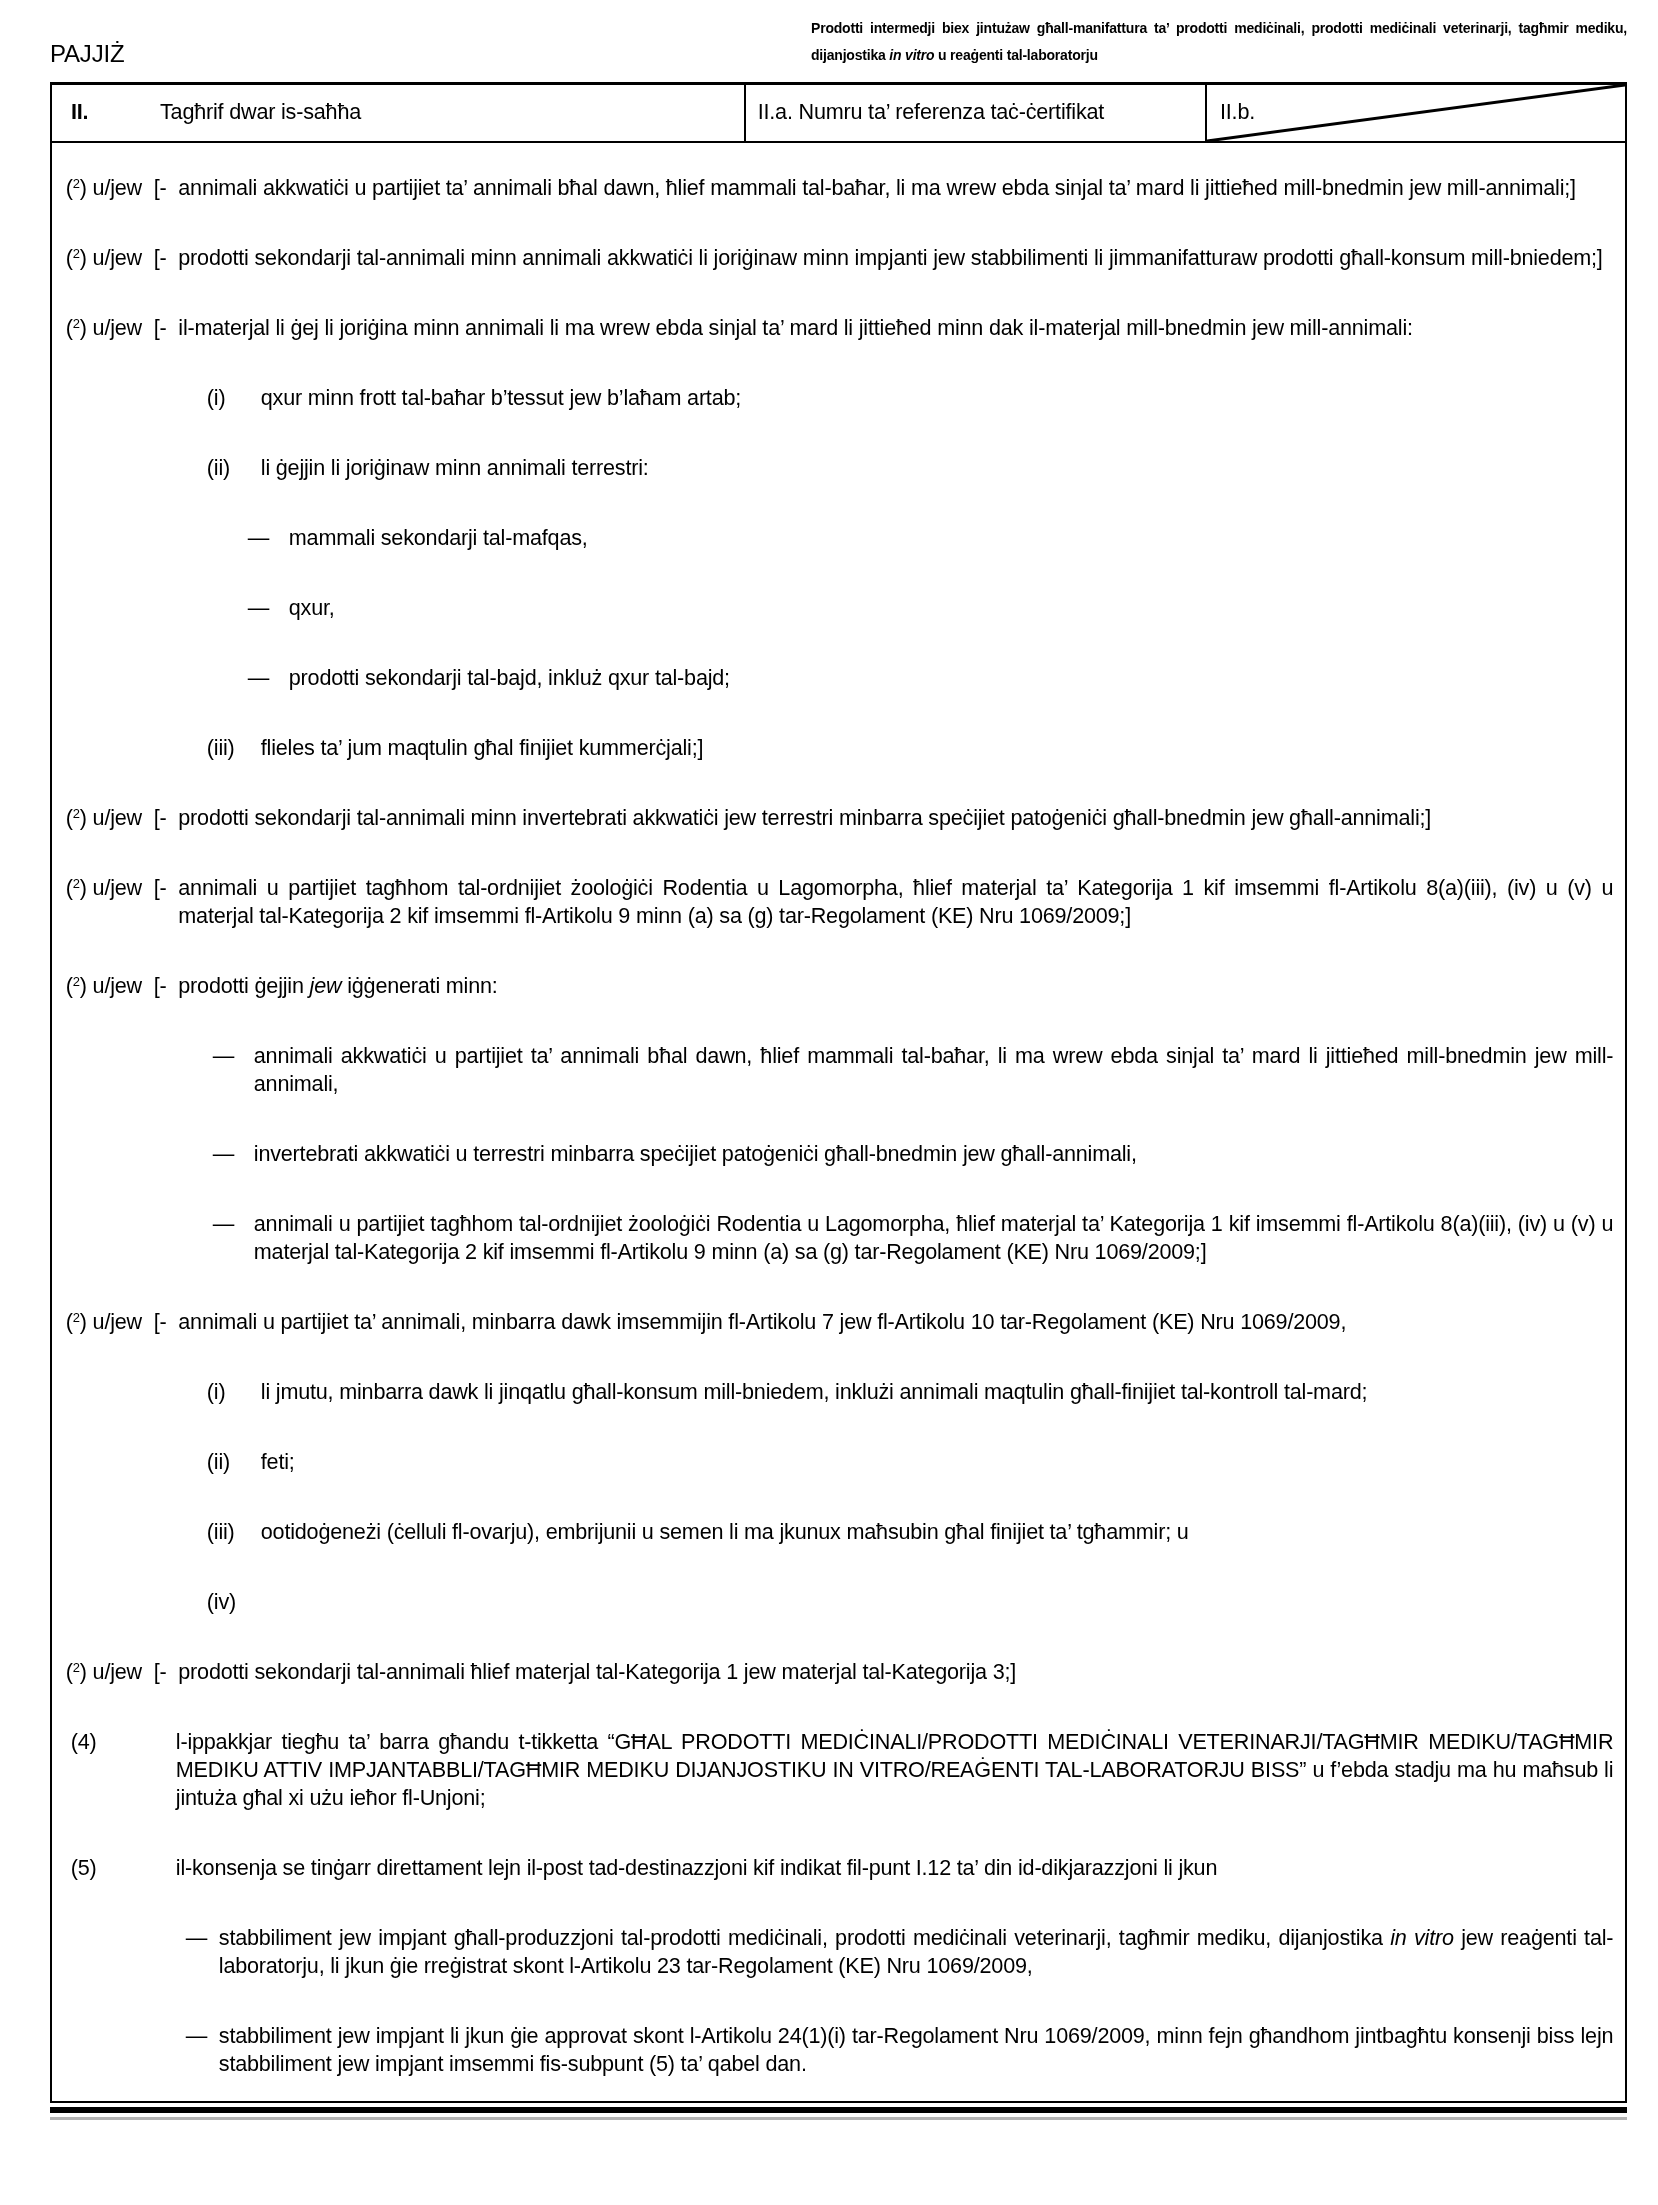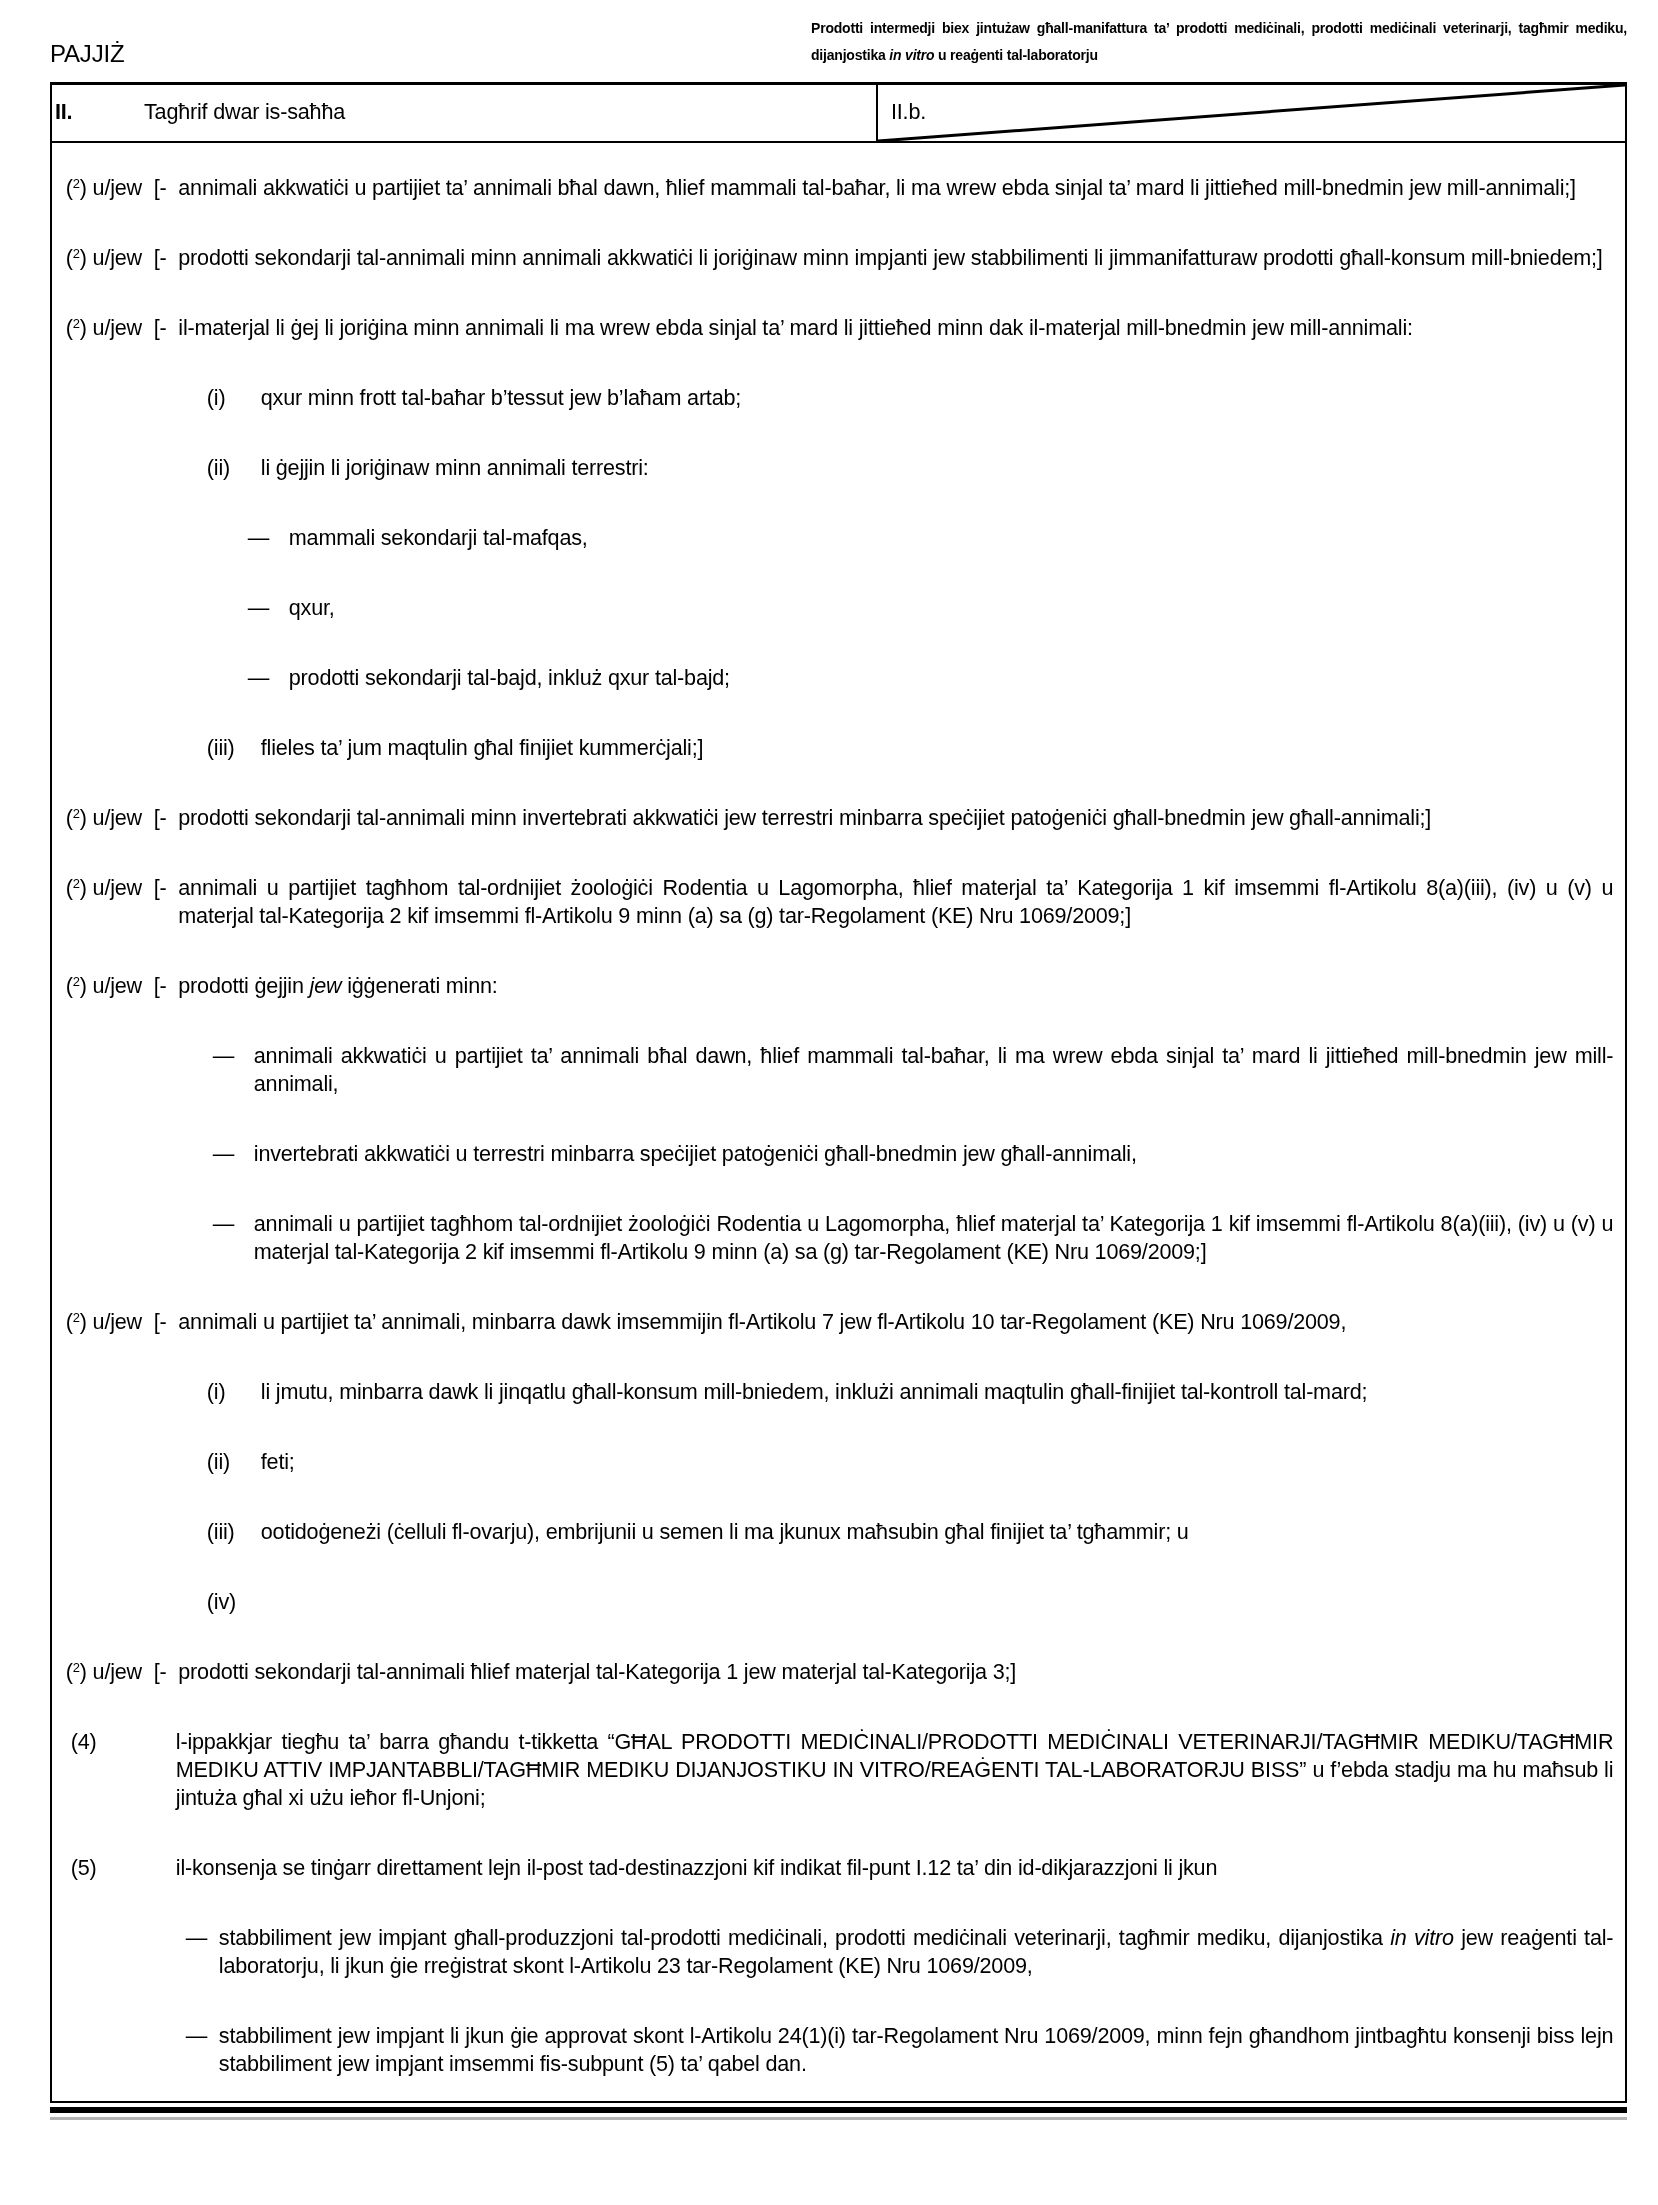--- a/index.html
+++ b/index.html
@@ -32,21 +32,21 @@
   }
   .title i, .txt i { font-style: italic; }
 
   
   .cert-table {
     border: 2.3px solid #000;
     border-top-width: 3.5px;
   }
   .thead { display: flex; border-bottom: 2.3px solid #000; height: 58px; box-sizing: border-box; }
   .th { box-sizing: border-box; padding-top: 13px; }
-  .th1 { width: 826px; border-right: 2.3px solid #000; display: flex; padding-left: 3px; }
+  .th1 { width: 694px; border-right: 2.3px solid #000; display: flex; padding-left: 19px; }
   .th1 .roman-num { flex: none; width: 89px; font-weight: bold; }
   .th1 .hlabel { font-weight: normal; }
   .th2 { width: 461px; border-right: 2.3px solid #000; padding-left: 11.7px; padding-right: 4.7px; }
   .th3 { flex: 1; position: relative; padding-left: 13px; }
   .th3 svg { position: absolute; left: 0; top: 0; width: 100%; height: 100%; display: block; }
 
   
   .tbody { padding: 14.6px 11.7px 23px 5.8px; }
   .p { display: flex; margin-top: 42px; }
   .tbody .p:first-child { margin-top: 16.3px; }
@@ -83,20 +83,21 @@
     <div class="country">PAJJIŻ</div>
     <div class="title"><span>Prodotti intermedji biex jintużaw għall-manifattura ta’ prodotti mediċinali, prodotti mediċinali veterinarji, tagħmir mediku, dijanjostika </span><i>in vitro</i><span> u reaġenti tal-laboratorju</span></div>
   </div>
 
   <div class="cert-table">
     <div class="thead">
       <div class="th th1">
         <span class="roman-num">II.</span>
         <span class="hlabel">Tagħrif dwar is-saħħa</span>
       </div>
+      <div class="th th2">II.a. Numru ta’ referenza taċ-ċertifikat</div>
       <div class="th th3">
         <svg viewBox="0 0 100 100" preserveAspectRatio="none" aria-hidden="true">
           <line x1="0" y1="100" x2="100" y2="0" stroke="#000" stroke-width="3" vector-effect="non-scaling-stroke"></line>
         </svg>
         <span>II.b.</span>
       </div>
     </div>
     <div class="tbody">
         <div class="p ujew">
           <span class="m1"><span>(</span><sup>2</sup><span>) u/jew</span></span>

